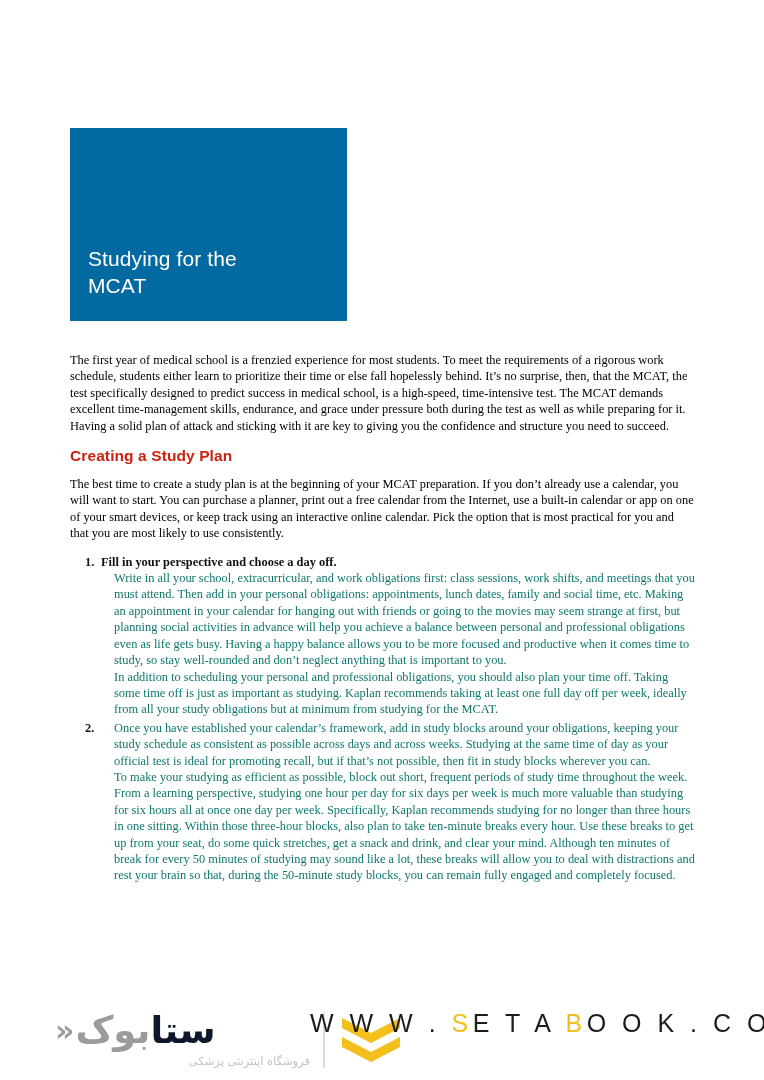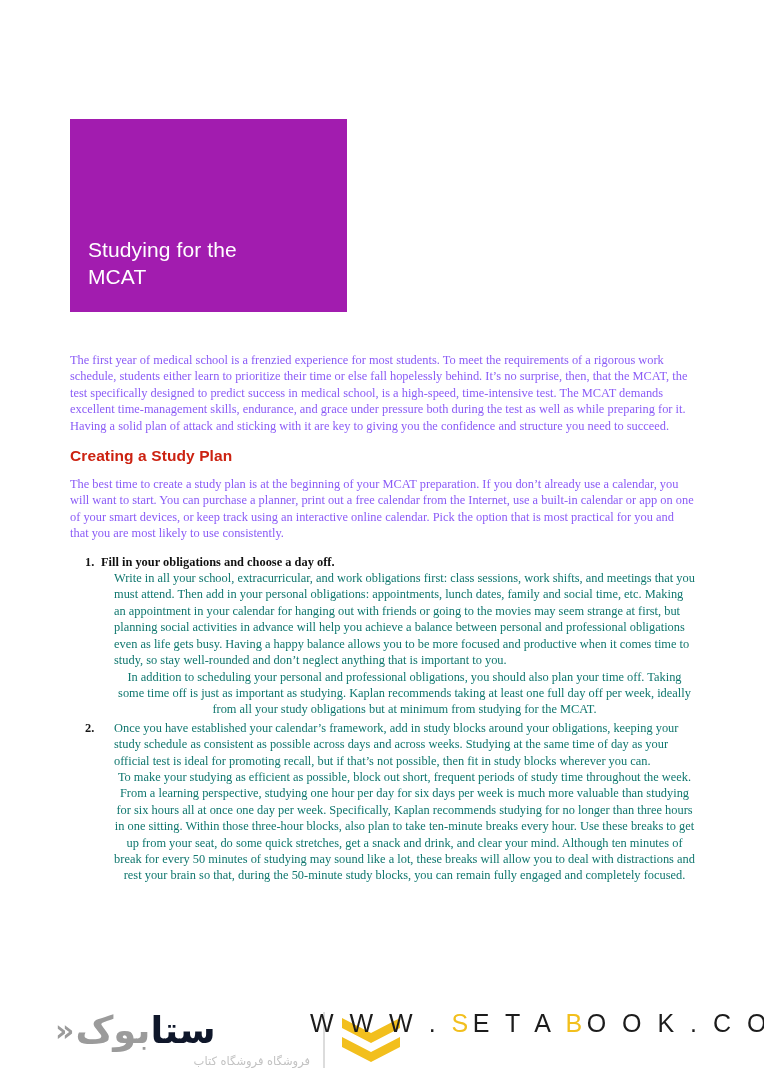--- a/index.html
+++ b/index.html
@@ -20,24 +20,24 @@
     position: relative;
     width: 764px;
     height: 1080px;
     background: #ffffff;
   }
 
   
   .title-block {
     position: absolute;
     left: 70px;
-    top: 119px;
+    top: 128px;
     width: 277px;
     height: 193px;
-    background: #a21caf;
+    background: #0369a1;
     box-sizing: border-box;
   }
   .title-text {
     position: absolute;
     left: 18px;
     bottom: 22px;
     right: 14px;
     color: #ffffff;
     font-family: "Liberation Sans", "DejaVu Sans", sans-serif;
     font-size: 21px;
@@ -53,21 +53,21 @@
     left: 70px;
     top: 352px;
     width: 625px;
   }
 
   p.body {
     margin: 0 0 12px 0;
     font-size: 12.4px;
     line-height: 16.4px;
     text-align: left;
-    color: #8b5cf6;
+    color: #000000;
   }
   p.body.tight { margin-bottom: 9px; }
 
   h2.section-heading {
     margin: 8px 0 11px 0;
     font-family: "Liberation Sans", "DejaVu Sans", sans-serif;
     font-size: 15.5px;
     line-height: 19px;
     font-weight: bold;
     color: #cc2211;
@@ -102,21 +102,21 @@
     color: #111111;
     display: block;
   }
   .step-body {
     display: block;
     margin-left: 13px;
     font-size: 12.4px;
     line-height: 16.4px;
     color: #0f766e;
   }
-  .step-body + .step-body { margin-top: 0px; text-align: center; }
+  .step-body + .step-body { margin-top: 0px; }
 
   
   .footer {
     position: absolute;
     left: 0;
     top: 1002px;
     width: 764px;
     height: 78px;
   }
   .footer-logo {
@@ -220,40 +220,40 @@
 
     <p class="body">The first year of medical school is a frenzied experience for most students. To meet the requirements of a rigorous work schedule, students either learn to prioritize their time or else fall hopelessly behind. It’s no surprise, then, that the MCAT, the test specifically designed to predict success in medical school, is a high-speed, time-intensive test. The MCAT demands excellent time-management skills, endurance, and grace under pressure both during the test as well as while preparing for it. Having a solid plan of attack and sticking with it are key to giving you the confidence and structure you need to succeed.</p>
 
     <h2 class="section-heading">Creating a Study Plan</h2>
 
     <p class="body">The best time to create a study plan is at the beginning of your MCAT preparation. If you don’t already use a calendar, you will want to start. You can purchase a planner, print out a free calendar from the Internet, use a built-in calendar or app on one of your smart devices, or keep track using an interactive online calendar. Pick the option that is most practical for you and that you are most likely to use consistently.</p>
 
 
     <ol class="steps">
       <li>
-        <span class="step-title">Fill in your obligations and choose a day off.</span>
+        <span class="step-title">Fill in your perspective and choose a day off.</span>
         <span class="step-body">Write in all your school, extracurricular, and work obligations first: class sessions, work shifts, and meetings that you must attend. Then add in your personal obligations: appointments, lunch dates, family and social time, etc. Making an appointment in your calendar for hanging out with friends or going to the movies may seem strange at first, but planning social activities in advance will help you achieve a balance between personal and professional obligations even as life gets busy. Having a happy balance allows you to be more focused and productive when it comes time to study, so stay well-rounded and don’t neglect anything that is important to you.</span>
         <span class="step-body">In addition to scheduling your personal and professional obligations, you should also plan your time off. Taking some time off is just as important as studying. Kaplan recommends taking at least one full day off per week, ideally from all your study obligations but at minimum from studying for the MCAT.</span>
       </li>
       <li>
         <span class="step-body">Once you have established your calendar’s framework, add in study blocks around your obligations, keeping your study schedule as consistent as possible across days and across weeks. Studying at the same time of day as your official test is ideal for promoting recall, but if that’s not possible, then fit in study blocks wherever you can.</span>
         <span class="step-body">To make your studying as efficient as possible, block out short, frequent periods of study time throughout the week. From a learning perspective, studying one hour per day for six days per week is much more valuable than studying for six hours all at once one day per week. Specifically, Kaplan recommends studying for no longer than three hours in one sitting. Within those three-hour blocks, also plan to take ten-minute breaks every hour. Use these breaks to get up from your seat, do some quick stretches, get a snack and drink, and clear your mind. Although ten minutes of break for every 50 minutes of studying may sound like a lot, these breaks will allow you to deal with distractions and rest your brain so that, during the 50-minute study blocks, you can remain fully engaged and completely focused.</span>
       </li>
     </ol>
   </div>
 
   <div class="footer">
 
     <div class="footer-logo">
       <div class="logo-wordmark">
         <span class="logo-part-gold">ستا</span>
           <span class="logo-part-gray">بوک</span>
           <span class="logo-chevron-mark">«</span>
       </div>
-      <div class="logo-subtitle">فروشگاه فروشگاه کتاب</div>
+      <div class="logo-subtitle">فروشگاه اینترنتی پزشکی</div>
 
       <div class="logo-divider"></div>
 
       <div class="logo-chevrons">
         <svg width="62" height="50" viewBox="0 0 62 50" xmlns="http://www.w3.org/2000/svg" aria-hidden="true">
           <path d="M2 2 L31 17 L60 2 L60 12 L31 27 L2 12 Z" fill="#f2bf1d"></path>
           <path d="M2 21 L31 36 L60 21 L60 31 L31 46 L2 31 Z" fill="#f2bf1d"></path>
         </svg>
       </div>
     </div>

